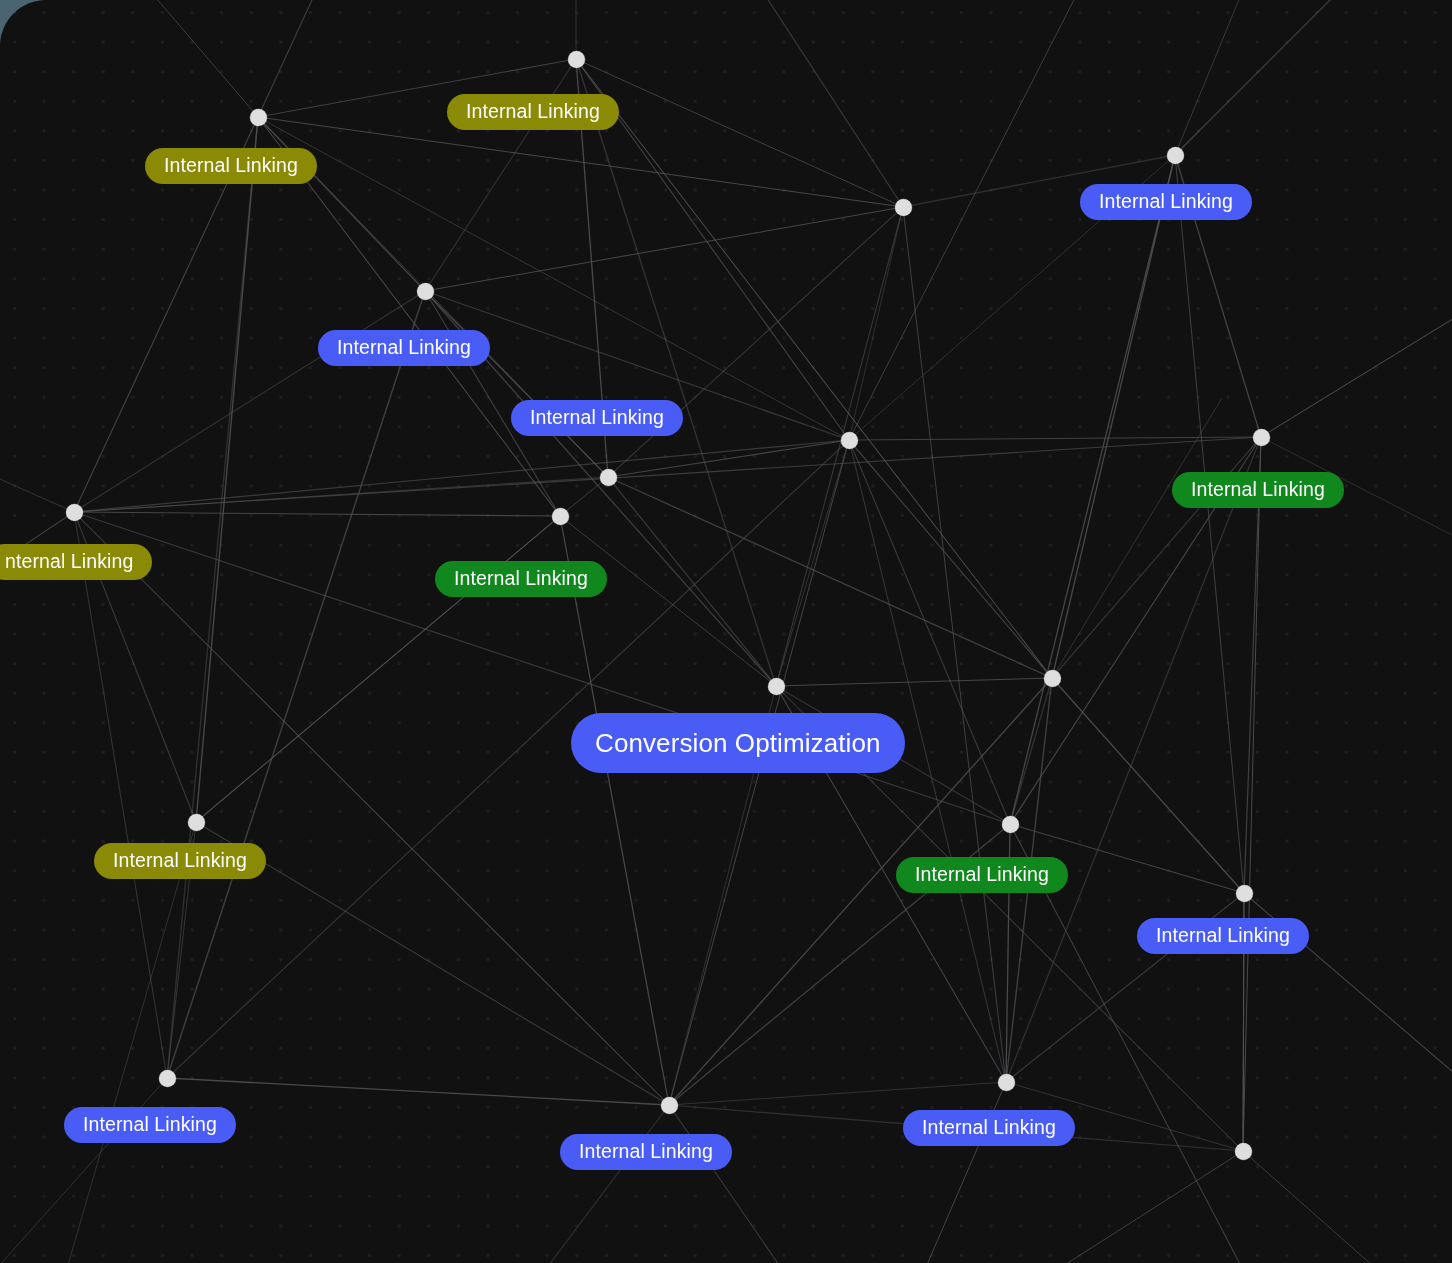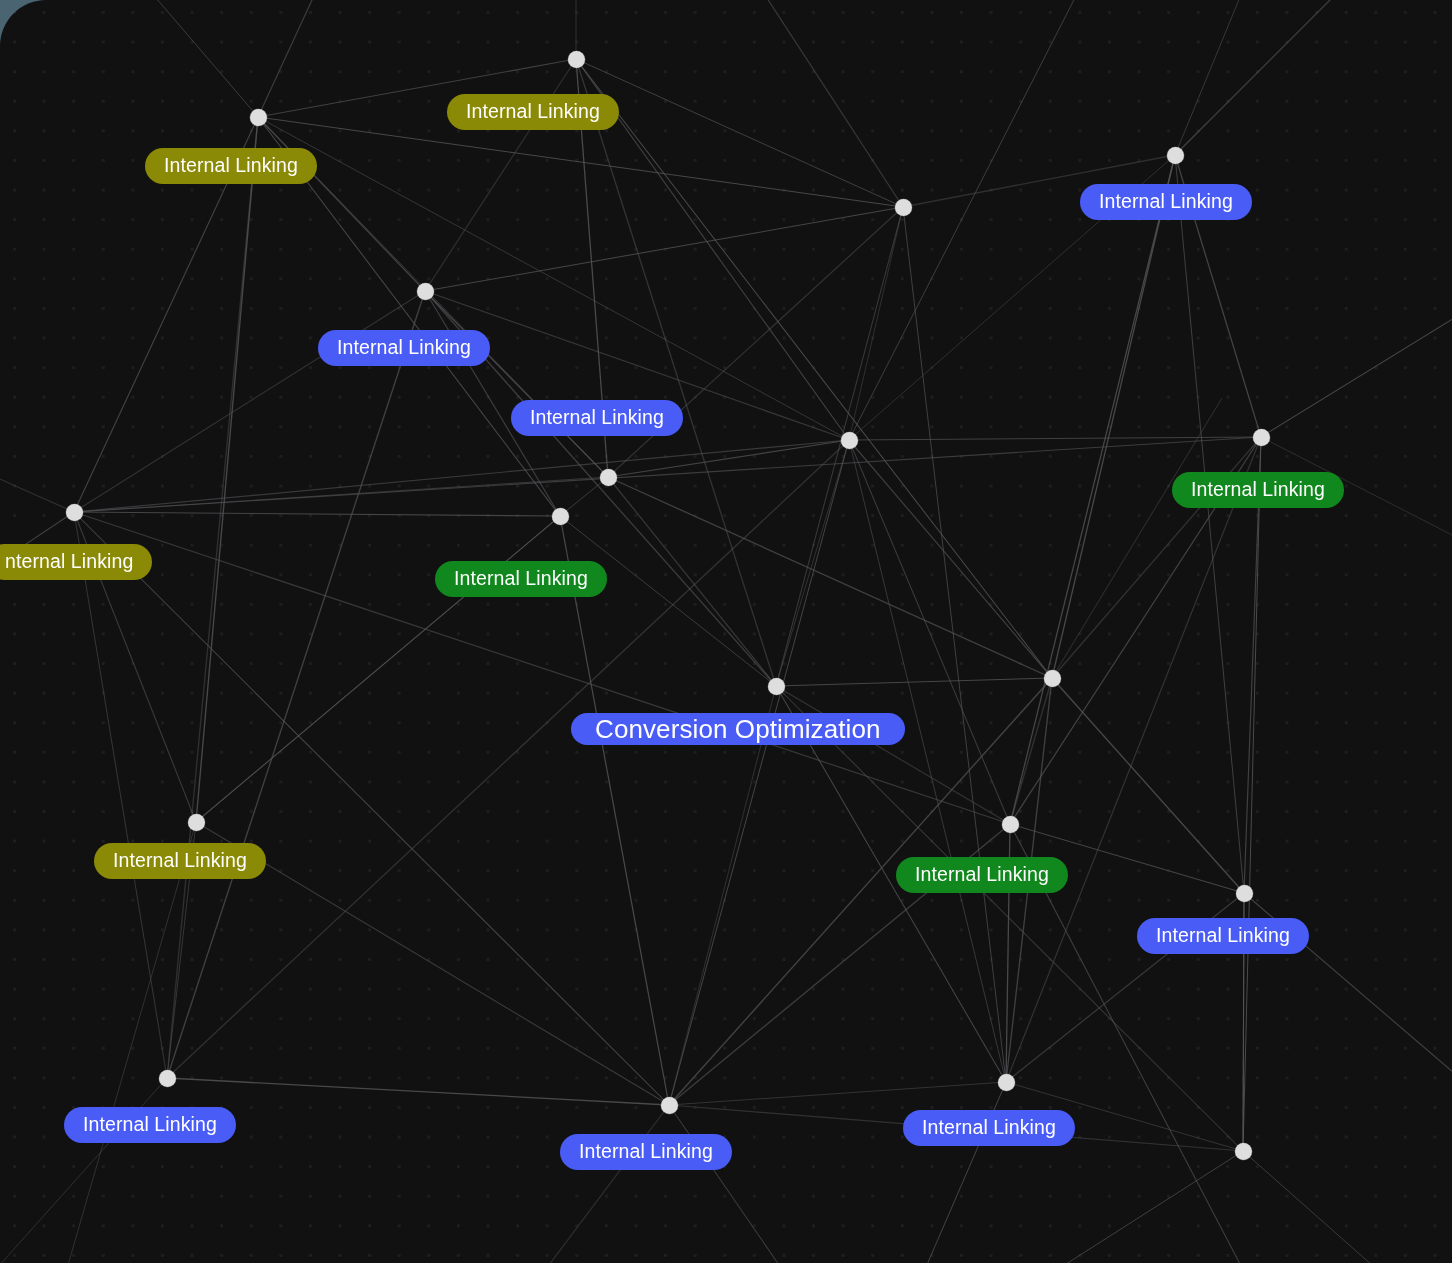--- a/index.html
+++ b/index.html
@@ -60,21 +60,21 @@
     line-height: 1;
   }
 
   .pill-small {
     height: 36px;
     padding: 0 19px;
     font-size: 19.5px;
   }
 
   .pill-large {
-    height: 32px;
+    height: 60px;
     padding: 0 24px;
     font-size: 26px;
   }
 
   .pill-blue  { background: #4a5cf6; }
   .pill-green { background: #11881d; }
   .pill-olive { background: #8b8a06; }
 </style>
 </head>
 <body>

